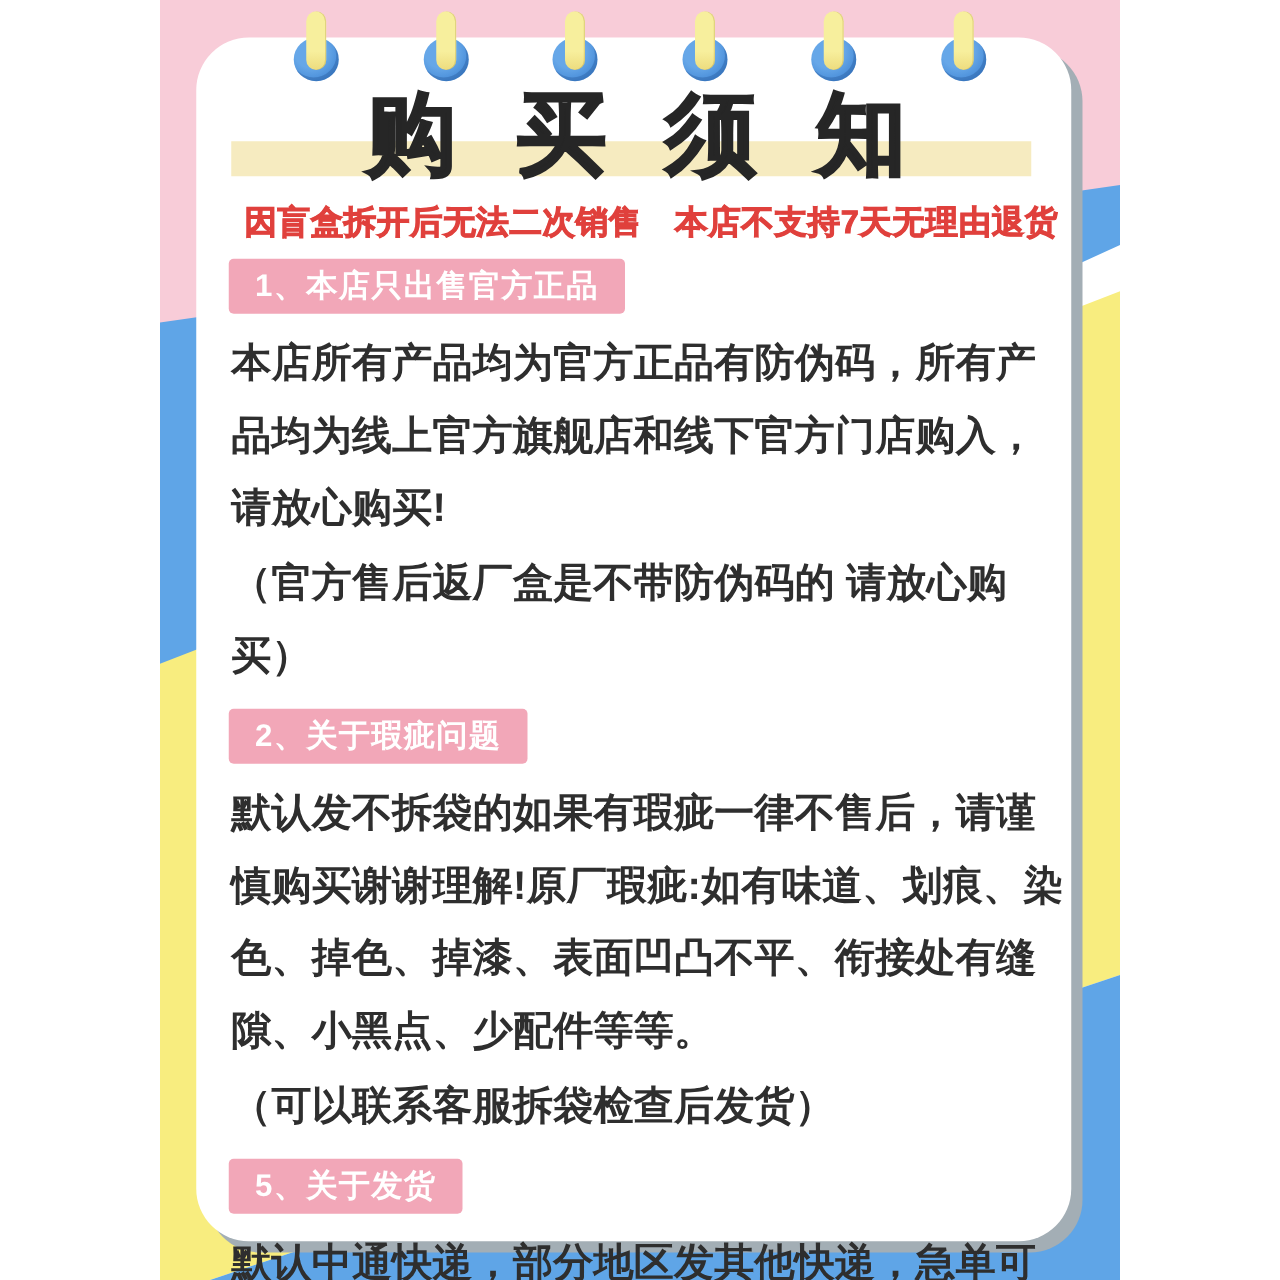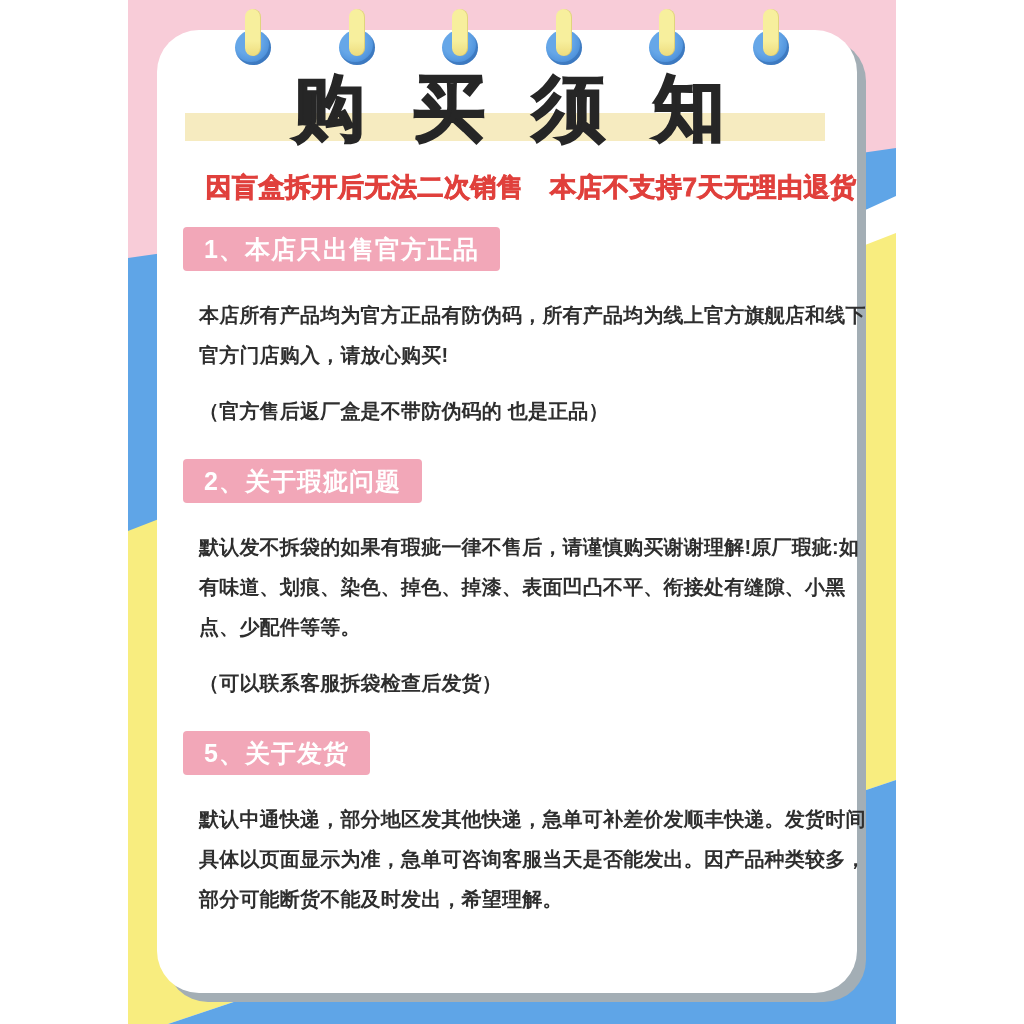--- a/index.html
+++ b/index.html
@@ -18,30 +18,30 @@
         padding:45px 12px 0 26px;box-sizing:border-box;}
 
   .title-row{position:relative;height:84px;width:648px;margin-left:2px;}
   .title-bar{position:absolute;left:0;top:38px;width:640px;height:28px;
              background:var(--cream_bar);z-index:0;}
   .title{position:relative;z-index:1;margin:0;height:84px;line-height:66px;
          text-align:center;font-size:72px;font-weight:900;color:var(--ink);
          letter-spacing:48px;margin-right:-48px;
          -webkit-text-stroke:2px var(--ink);}
 
-  .warning{margin:10px;width:676px;line-height:36px;text-align:center;
+  .warning{margin:0;width:676px;line-height:36px;text-align:center;
            font-size:26px;font-weight:900;color:var(--red);
            white-space:nowrap;letter-spacing:0.5px;
            -webkit-text-stroke:0.8px var(--red);}
 
   .badge{display:inline-block;margin-top:12px;margin-bottom:8px;
          background:var(--badge_pink);color:#ffffff;
          font-size:25px;font-weight:800;line-height:28px;
          padding:8px 21px;border-radius:4px;letter-spacing:1px;}
-  .body{margin:16px;width:676px;font-size:20px;line-height:40px;
+  .body{margin:2px;width:676px;font-size:32px;line-height:58px;
         font-weight:600;color:var(--text);letter-spacing:0.2px;}
 
   .rings{position:absolute;left:0;top:0;width:768px;height:80px;}
   .ring{position:absolute;top:0;width:40px;height:70px;}
   .hole{position:absolute;left:2px;top:30px;width:36px;height:35px;border-radius:50%;
         background:radial-gradient(circle at 38% 32%, var(--ring_blue_light) 0 40%, var(--ring_blue) 78%);
         box-shadow:inset -2px -3px 0 rgba(20,60,120,0.25);}
   .pin{position:absolute;left:12px;top:9px;width:16px;height:47px;border-radius:9px;
        background:linear-gradient(to bottom, var(--pin_yellow) 0 68%, var(--pin_yellow_dark) 100%);
        box-shadow:inset -1px 0 0 rgba(160,130,30,0.25);}
@@ -59,21 +59,21 @@
       <polygon class="shape-blue" points="40,1024 768,780 768,1024"></polygon>
     </svg>
 
     <div class="card">
       <div class="title-row">
         <div class="title-bar"></div>
         <h1 class="title">购买须知</h1>
       </div>
       <p class="warning">因盲盒拆开后无法二次销售　本店不支持7天无理由退货</p>
       <div id="sections">
-          <section><div class="badge">1、本店只出售官方正品</div><p class="body">本店所有产品均为官方正品有防伪码，所有产品均为线上官方旗舰店和线下官方门店购入，请放心购买!</p><p class="body">（官方售后返厂盒是不带防伪码的 也是正品）</p></section>
+          <section><div class="badge">1、本店只出售官方正品</div><p class="body">本店所有产品均为官方正品有防伪码，所有产品均为线上官方旗舰店和线下官方门店购入，请放心购买!</p><p class="body">（官方售后返厂盒是不带防伪码的 请放心购买）</p></section>
           <section><div class="badge">2、关于瑕疵问题</div><p class="body">默认发不拆袋的如果有瑕疵一律不售后，请谨慎购买谢谢理解!原厂瑕疵:如有味道、划痕、染色、掉色、掉漆、表面凹凸不平、衔接处有缝隙、小黑点、少配件等等。</p><p class="body">（可以联系客服拆袋检查后发货）</p></section>
           <section><div class="badge">5、关于发货</div><p class="body">默认中通快递，部分地区发其他快递，急单可补差价发顺丰快递。发货时间具体以页面显示为准，急单可咨询客服当天是否能发出。因产品种类较多，部分可能断货不能及时发出，希望理解。</p></section>
         </div>
     </div>
 
     <div class="rings" id="rings">
         <div class="ring" style="left: 105px;">
           <span class="hole"></span>
           <span class="pin"></span>
         </div>

